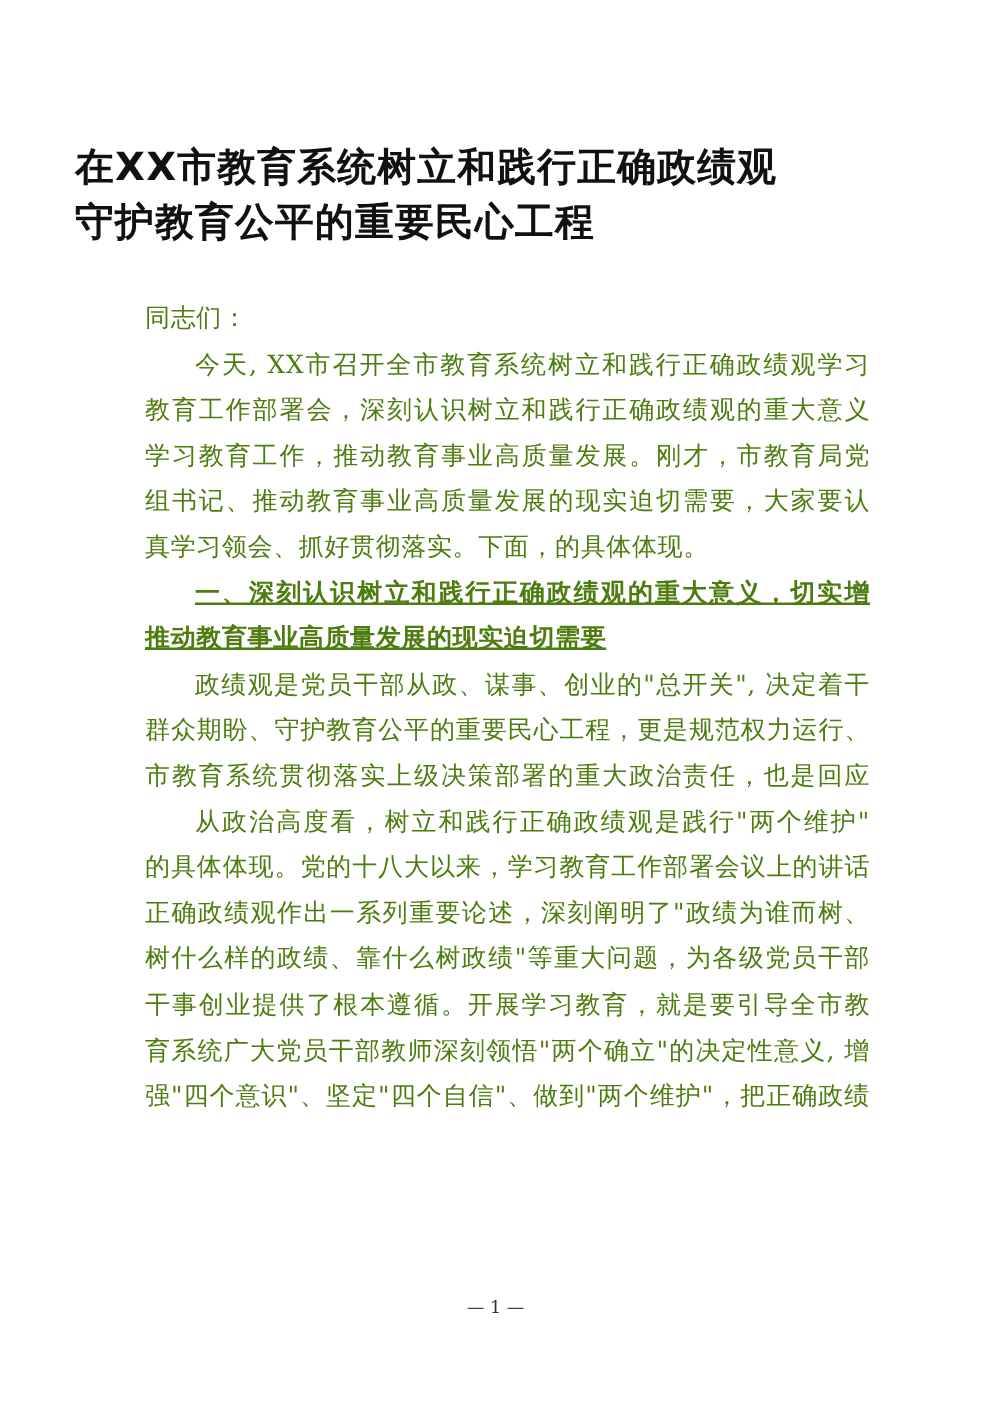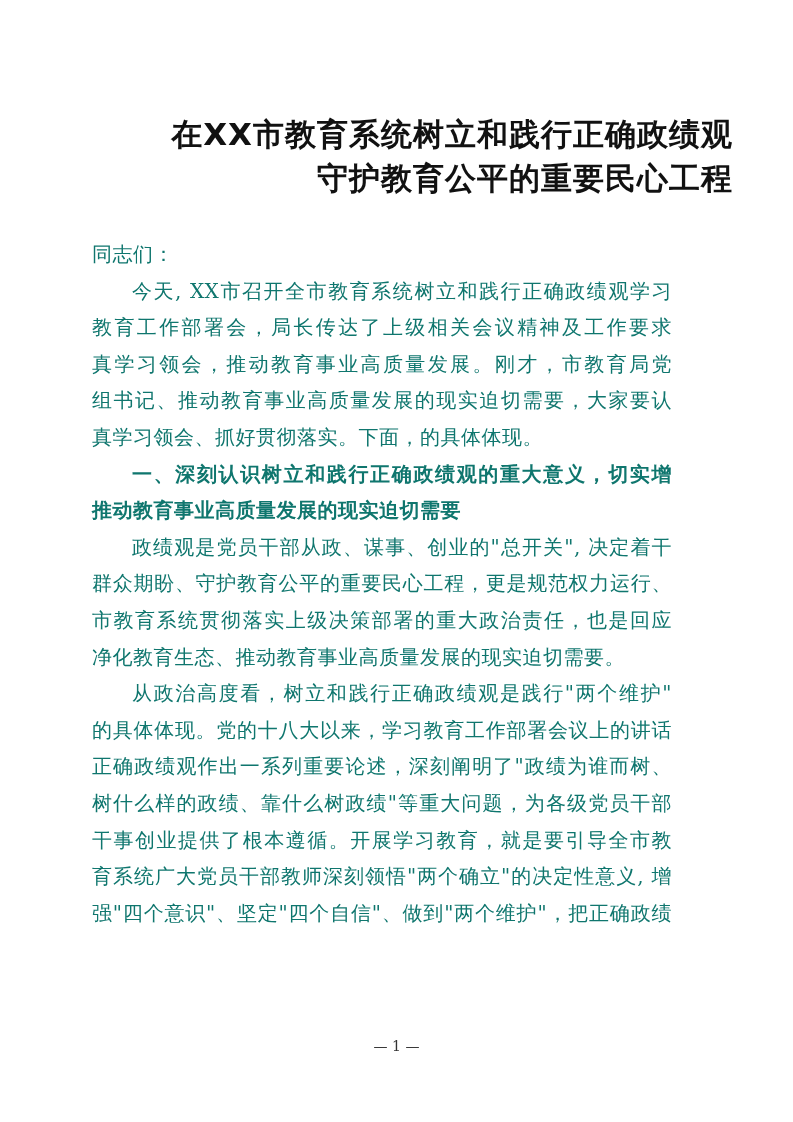--- a/index.html
+++ b/index.html
@@ -1,68 +1,67 @@
 <!DOCTYPE html>
 <html><head>
 <meta charset="utf-8">
 <style>
   html, body { margin: 0; padding: 0; background: #ffffff; }
   body { width: 793px; height: 1122px; position: relative; overflow: hidden; }
   .page { position: absolute; left: 0; top: 0; width: 793px; height: 1122px; background: #fff; }
   .title {
     position: absolute; left: 60px; width: 673px; top: 112px;
-    text-align: right; font-family: "DejaVu Sans", sans-serif; font-weight: bold;
+    text-align: left; font-family: "DejaVu Sans", sans-serif; font-weight: bold;
     font-size: 31px; line-height: 44px; color: #111; letter-spacing: 1px;
   }
   .body-text {
-    position: absolute; left: 92px; top: 236px; width: 580px;
-    font-family: "DejaVu Serif", serif; font-size: 20px; color: #0f766e;
+    position: absolute; left: 116px; top: 236px; width: 580px;
+    font-family: "DejaVu Serif", serif; font-size: 20px; color: #4d7c0f;
   }
   .line {
     height: 36.6px; line-height: 36.6px; white-space: nowrap;
     text-align: justify; text-align-last: justify; letter-spacing: 0.5px;
   }
   .line.last { text-align-last: left; }
   .line.indent { padding-left: 40px; }
-  .line.heading { font-family: "DejaVu Sans", sans-serif; font-weight: bold; }
+  .line.heading { font-family: "DejaVu Sans", sans-serif; font-weight: bold; text-decoration: underline; }
   .footer {
     position: absolute; left: 0; width: 793px; top: 1038px; text-align: center;
     font-family: "DejaVu Serif", serif; font-size: 14px; color: #333;
   }
 </style>
 </head>
 <body>
 
 <div class="page">
   <div class="title">
     <div>在XX市教育系统树立和践行正确政绩观</div>
     <div>守护教育公平的重要民心工程</div>
   </div>
 
   <div class="body-text">
     <div class="line last">同志们：</div>
 
     <div>
       <div class="line indent">今天, XX市召开全市教育系统树立和践行正确政绩观学习</div>
-      <div class="line">教育工作部署会，局长传达了上级相关会议精神及工作要求</div>
-      <div class="line">真学习领会，推动教育事业高质量发展。刚才，市教育局党</div>
+      <div class="line">教育工作部署会，深刻认识树立和践行正确政绩观的重大意义</div>
+      <div class="line">学习教育工作，推动教育事业高质量发展。刚才，市教育局党</div>
       <div class="line">组书记、推动教育事业高质量发展的现实迫切需要，大家要认</div>
       <div class="line last">真学习领会、抓好贯彻落实。下面，的具体体现。</div>
     </div>
 
     <div>
       <div class="line indent heading">一、深刻认识树立和践行正确政绩观的重大意义，切实增</div>
       <div class="line heading last">推动教育事业高质量发展的现实迫切需要</div>
     </div>
 
     <div>
       <div class="line indent">政绩观是党员干部从政、谋事、创业的"总开关", 决定着干</div>
       <div class="line">群众期盼、守护教育公平的重要民心工程，更是规范权力运行、</div>
       <div class="line">市教育系统贯彻落实上级决策部署的重大政治责任，也是回应</div>
-      <div class="line last">净化教育生态、推动教育事业高质量发展的现实迫切需要。</div>
     </div>
 
     <div>
       <div class="line indent">从政治高度看，树立和践行正确政绩观是践行"两个维护"</div>
       <div class="line">的具体体现。党的十八大以来，学习教育工作部署会议上的讲话</div>
       <div class="line">正确政绩观作出一系列重要论述，深刻阐明了"政绩为谁而树、</div>
       <div class="line">树什么样的政绩、靠什么树政绩"等重大问题，为各级党员干部</div>
       <div class="line">干事创业提供了根本遵循。开展学习教育，就是要引导全市教</div>
       <div class="line">育系统广大党员干部教师深刻领悟"两个确立"的决定性意义, 增</div>
       <div class="line">强"四个意识"、坚定"四个自信"、做到"两个维护"，把正确政绩</div>

